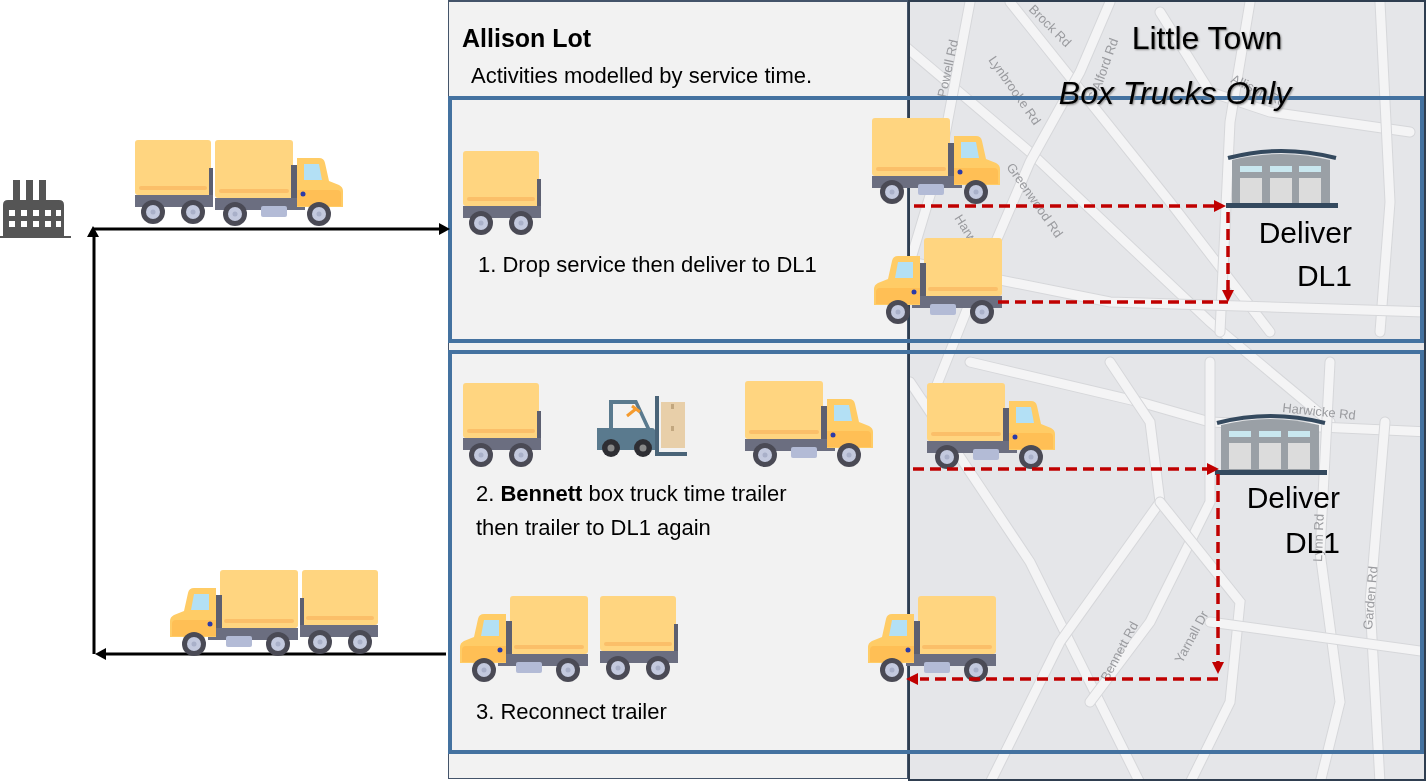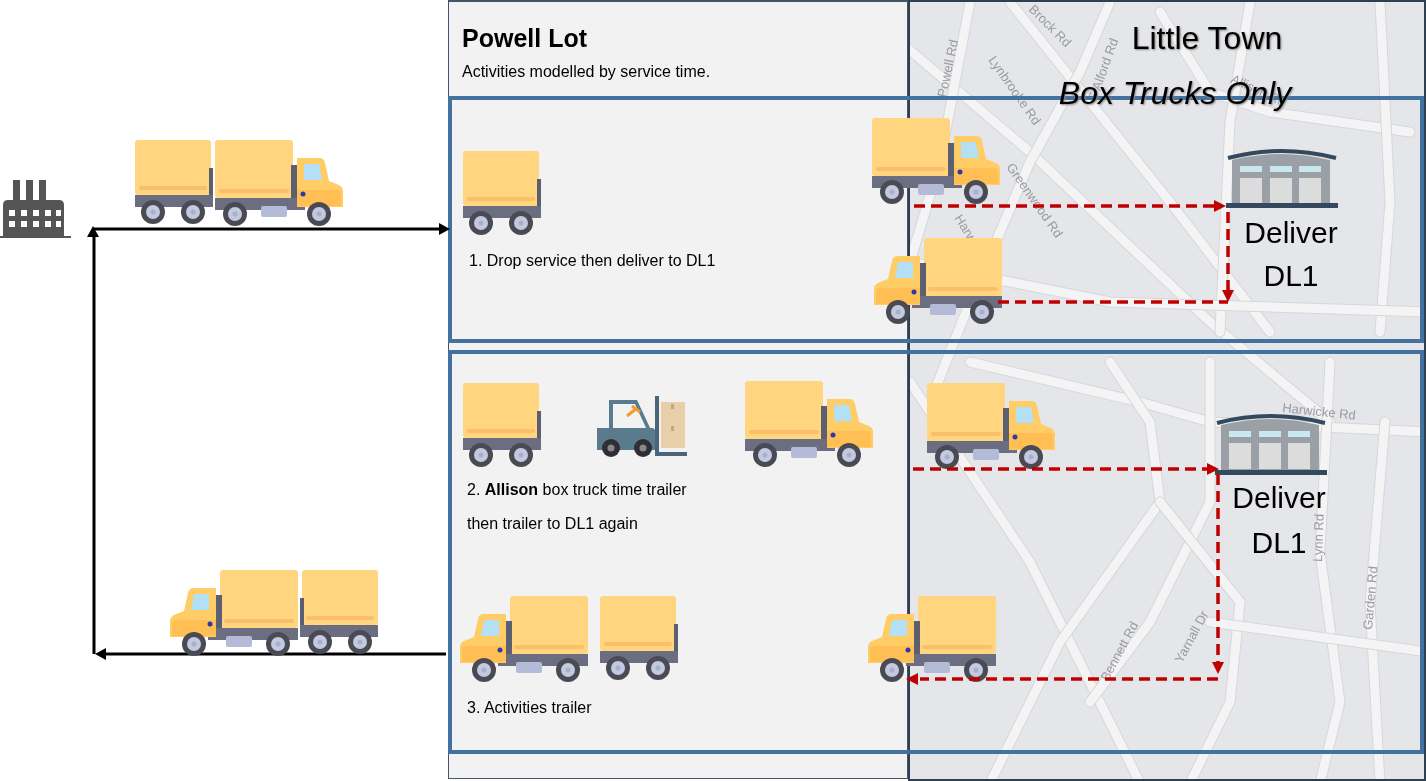--- a/index.html
+++ b/index.html
@@ -5,23 +5,23 @@
   html, body { margin:0; padding:0; }
   body { width:1426px; height:781px; position:relative; background:#ffffff; overflow:hidden;
          font-family:"Liberation Sans", "DejaVu Sans", sans-serif; color:#000; }
   .abs { position:absolute; }
   #lot { left:448px; top:0; width:460px; height:779px; background:#f2f2f2; border:1px solid #44546a; border-top:2px solid #44546a; box-sizing:border-box;}
   #town { left:908px; top:0; width:518px; height:781px; background:#e5e6e9; border:2px solid #2f3e50; box-sizing:border-box; overflow:hidden;}
   .stage { border:4px solid #4472a0; box-sizing:border-box; }
   #stage1 { left:448px; top:96px; width:976px; height:247px; }
   #stage2 { left:448px; top:350px; width:976px; height:404px; }
   .title { font-weight:bold; font-size:25px; }
-  .txt { font-size:16px; white-space:nowrap; }
+  .txt { font-size:22px; white-space:nowrap;margin-left:9px; }
   .big { font-size:32px; text-align:center; line-height:44px; }
-  .lbl { font-size:30px; text-align:center; line-height:40px; }
+  .lbl { font-size:30px; text-align:right; line-height:40px; }
   svg { overflow:visible; }
   .road { stroke:#f4f4f5; stroke-width:9; fill:none; stroke-linecap:round; }
   .road2 { stroke:#d6d7da; stroke-width:11; fill:none; stroke-linecap:round; }
   .street { font-size:13px; fill:#9a9b9f; font-family:"Liberation Sans", sans-serif; }
 </style>
 </head>
 <body>
 
 <svg width="0" height="0" style="position:absolute">
   <defs>
@@ -107,21 +107,21 @@
       <text class="street" transform="translate(272,662) rotate(-62)">Yarnall Dr</text>
       <text class="street" transform="translate(412,560) rotate(-88)">Lynn Rd</text>
       <text class="street" transform="translate(462,628) rotate(-85)">Garden Rd</text>
     </g>
   </svg>
 </div>
 
 <div id="stage1" class="abs stage"></div>
 <div id="stage2" class="abs stage"></div>
 
-<div class="abs title" style="left:462px; top:24px;">Powell Lot</div>
+<div class="abs title" style="left:462px; top:24px;">Allison Lot</div>
 <div class="abs txt" style="left:462px; top:63px;">Activities modelled by service time.</div>
 
 <div class="abs big" style="left:1062px; top:16px; width:290px; text-shadow:1px 1px 2px #888;">Little Town</div>
 <div class="abs big" style="left:1030px; top:60px; width:290px; font-style:italic; text-shadow:1px 1px 2px #888;margin-top:11px;">Box Trucks Only</div>
 
 <svg class="abs" style="left:0; top:0;" width="460" height="781">
   <g>
     <rect x="13" y="180" width="7" height="22" fill="#555"></rect>
     <rect x="26" y="180" width="7" height="22" fill="#555"></rect>
     <rect x="39" y="180" width="7" height="22" fill="#555"></rect>
@@ -191,36 +191,36 @@
   <rect x="2" y="40" width="56" height="22" rx="3" fill="#5a7a8e"></rect>
   <circle cx="14" cy="60" r="9" fill="#2e2e33"></circle>
     <circle cx="14" cy="60" r="3.5" fill="#888"></circle>
   <circle cx="46" cy="60" r="9" fill="#2e2e33"></circle>
     <circle cx="46" cy="60" r="3.5" fill="#888"></circle>
 </svg>
 <svg class="abs" style="left:745px; top:381px;" width="130" height="86">
     <use href="#boxtruck"></use>
   </svg>
 <div class="abs txt" style="left:467px; top:481px;">
-  <span>2.</span> <b>Allison</b><span> box truck time trailer</span>
+  <span>2.</span> <b>Bennett</b><span> box truck time trailer</span>
 </div>
 <div class="abs txt" style="left:467px; top:515px;">then trailer to DL1 again</div>
 
 <svg class="abs" style="left:927px; top:383px;" width="130" height="86">
     <use href="#boxtruck"></use>
   </svg>
 
 <svg class="abs" style="left:458px; top:596px; transform:scaleX(-1);" width="130" height="86">
     <use href="#boxtruck"></use>
   </svg>
 <svg class="abs" style="left:600px; top:596px;" width="80" height="86">
     <use href="#trailer"></use>
   </svg>
 <div class="abs txt" style="left:467px; top:699px;">
-  <span>3.</span> <span>Activities trailer</span>
+  <span>3.</span> <span>Reconnect trailer</span>
 </div>
 <svg class="abs" style="left:866px; top:596px; transform:scaleX(-1);" width="130" height="86">
     <use href="#boxtruck"></use>
   </svg>
 
 <svg class="abs" style="left:1226px; top:148px;" width="112" height="60">
   <path d="M2 10 Q55 -4 110 10" stroke="#34495e" stroke-width="4" fill="none"></path>
   <path d="M6 12 Q55 0 104 12 V58 H6 z" fill="#9aa0a6"></path>
   <rect x="14" y="18" width="22" height="6" fill="#c9e7ef"></rect>
     <rect x="44" y="18" width="22" height="6" fill="#c9e7ef"></rect>

